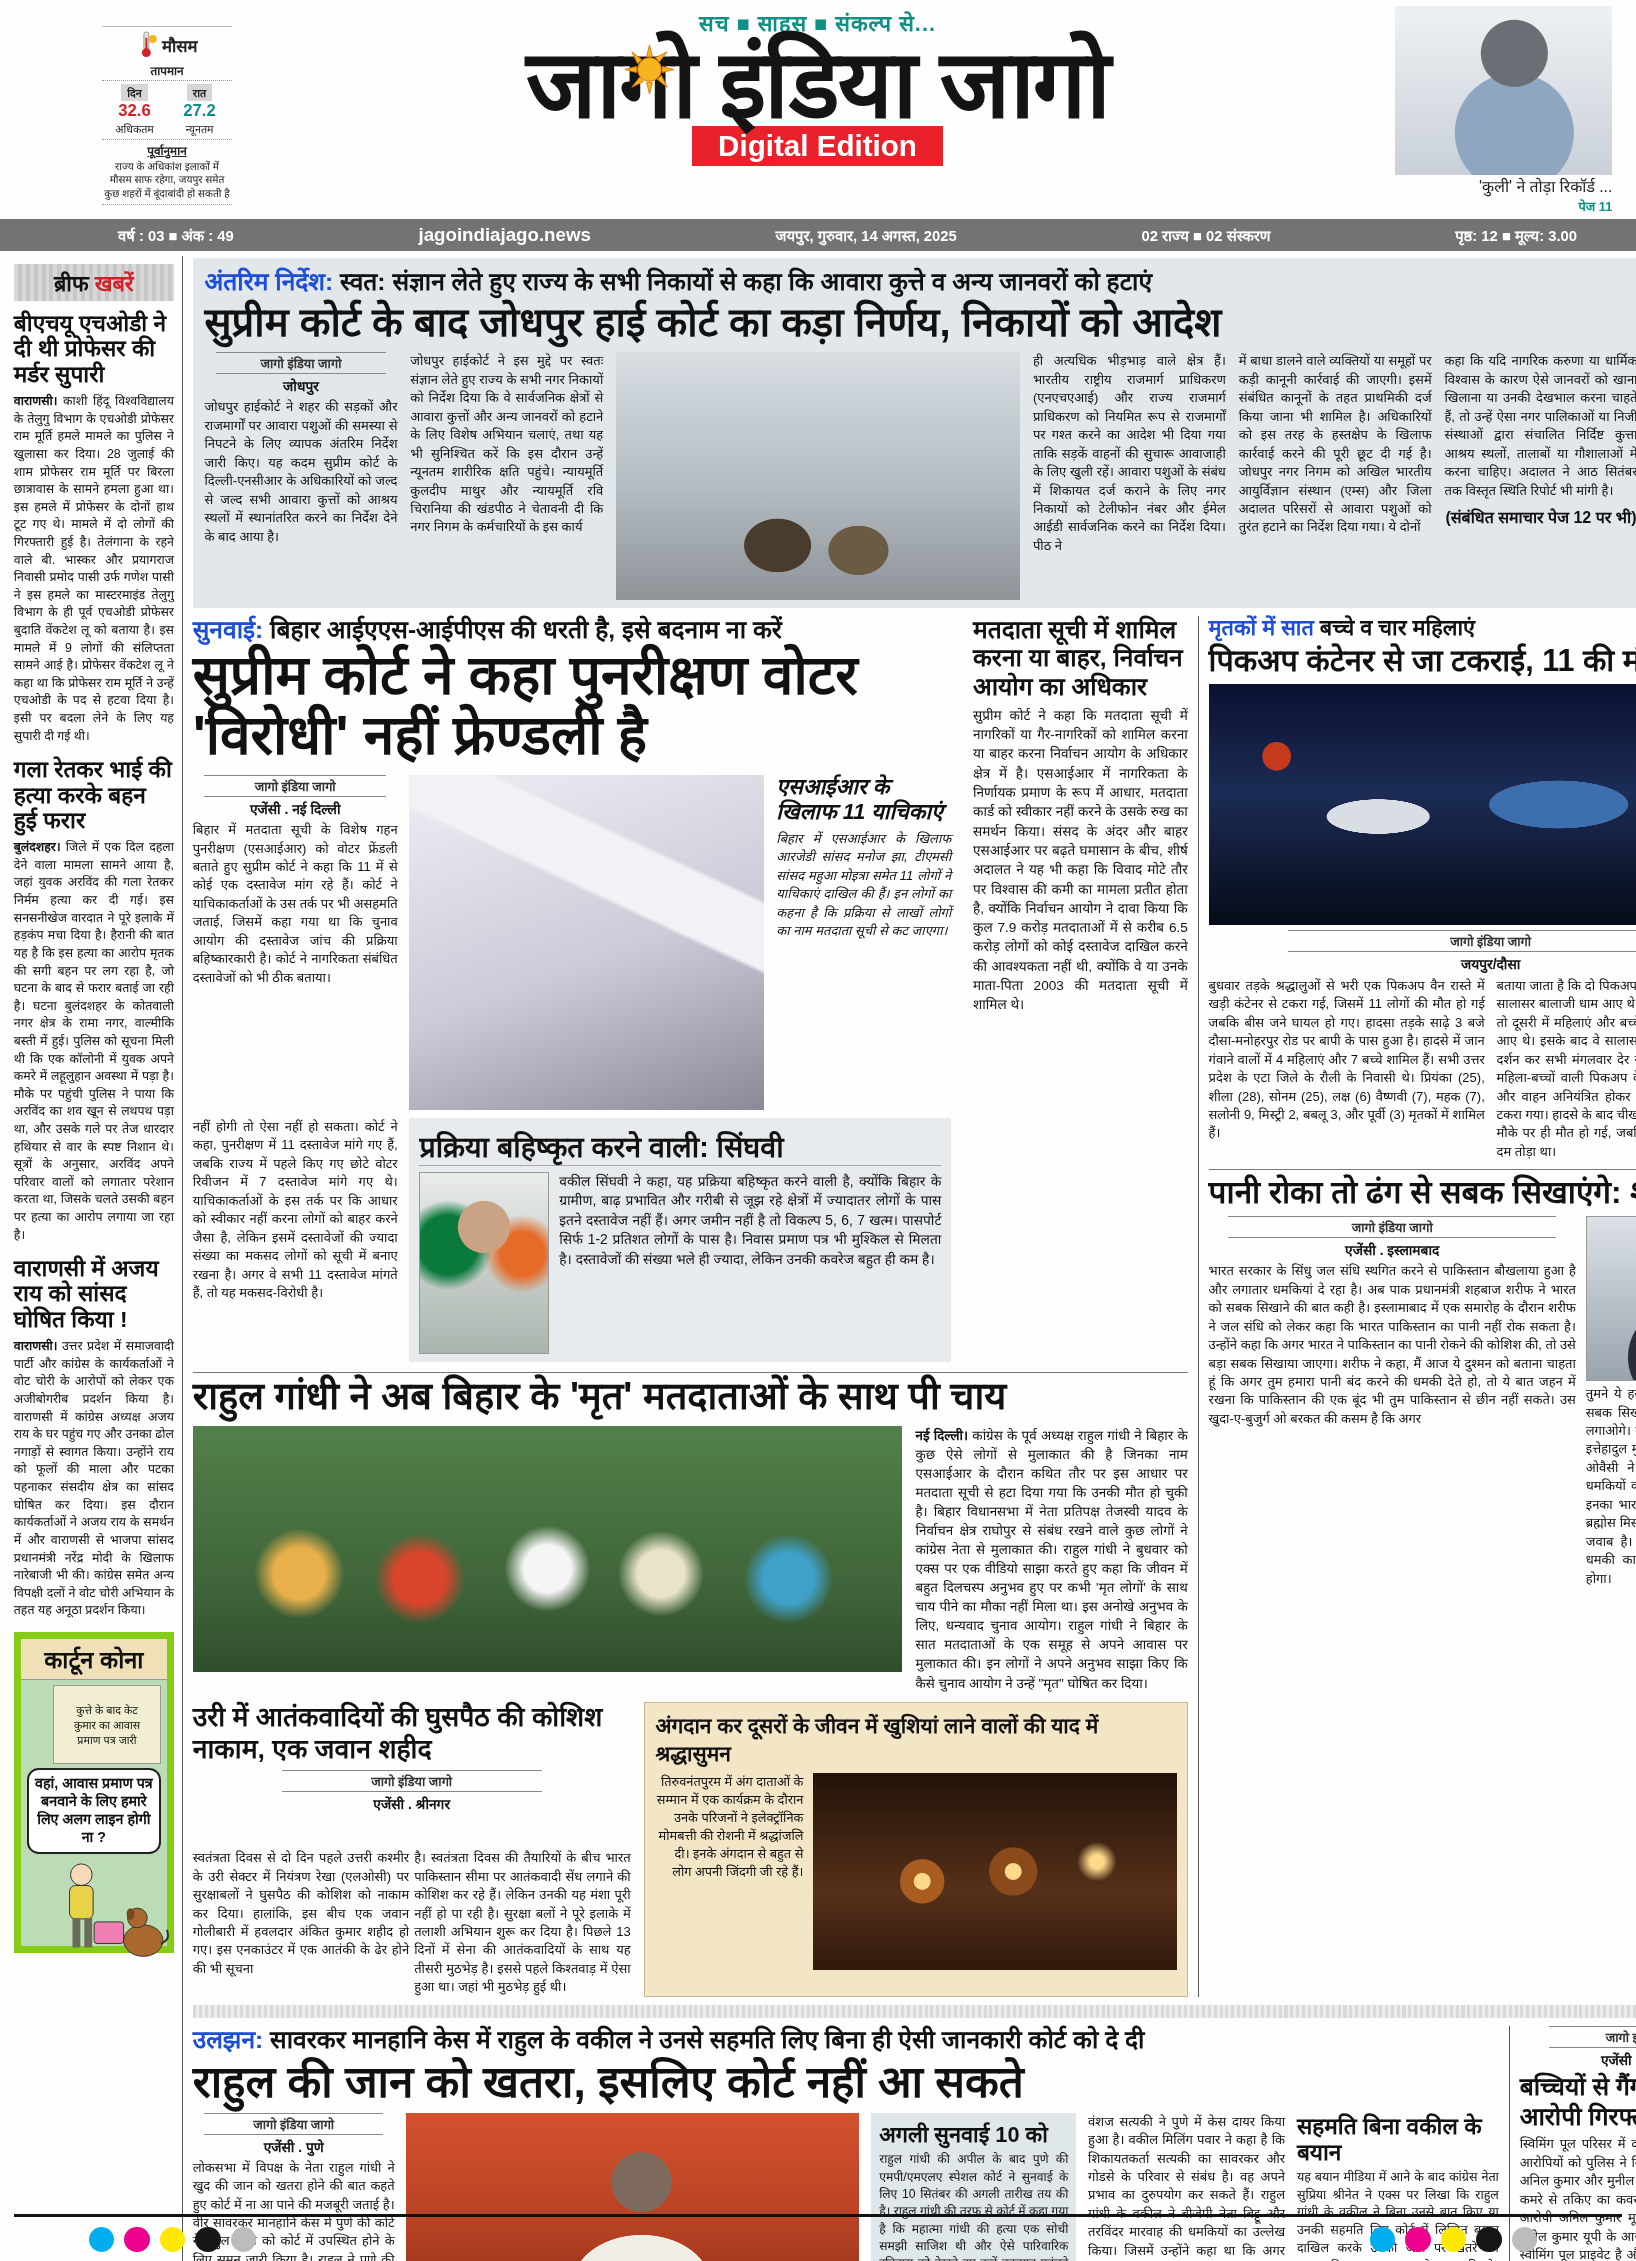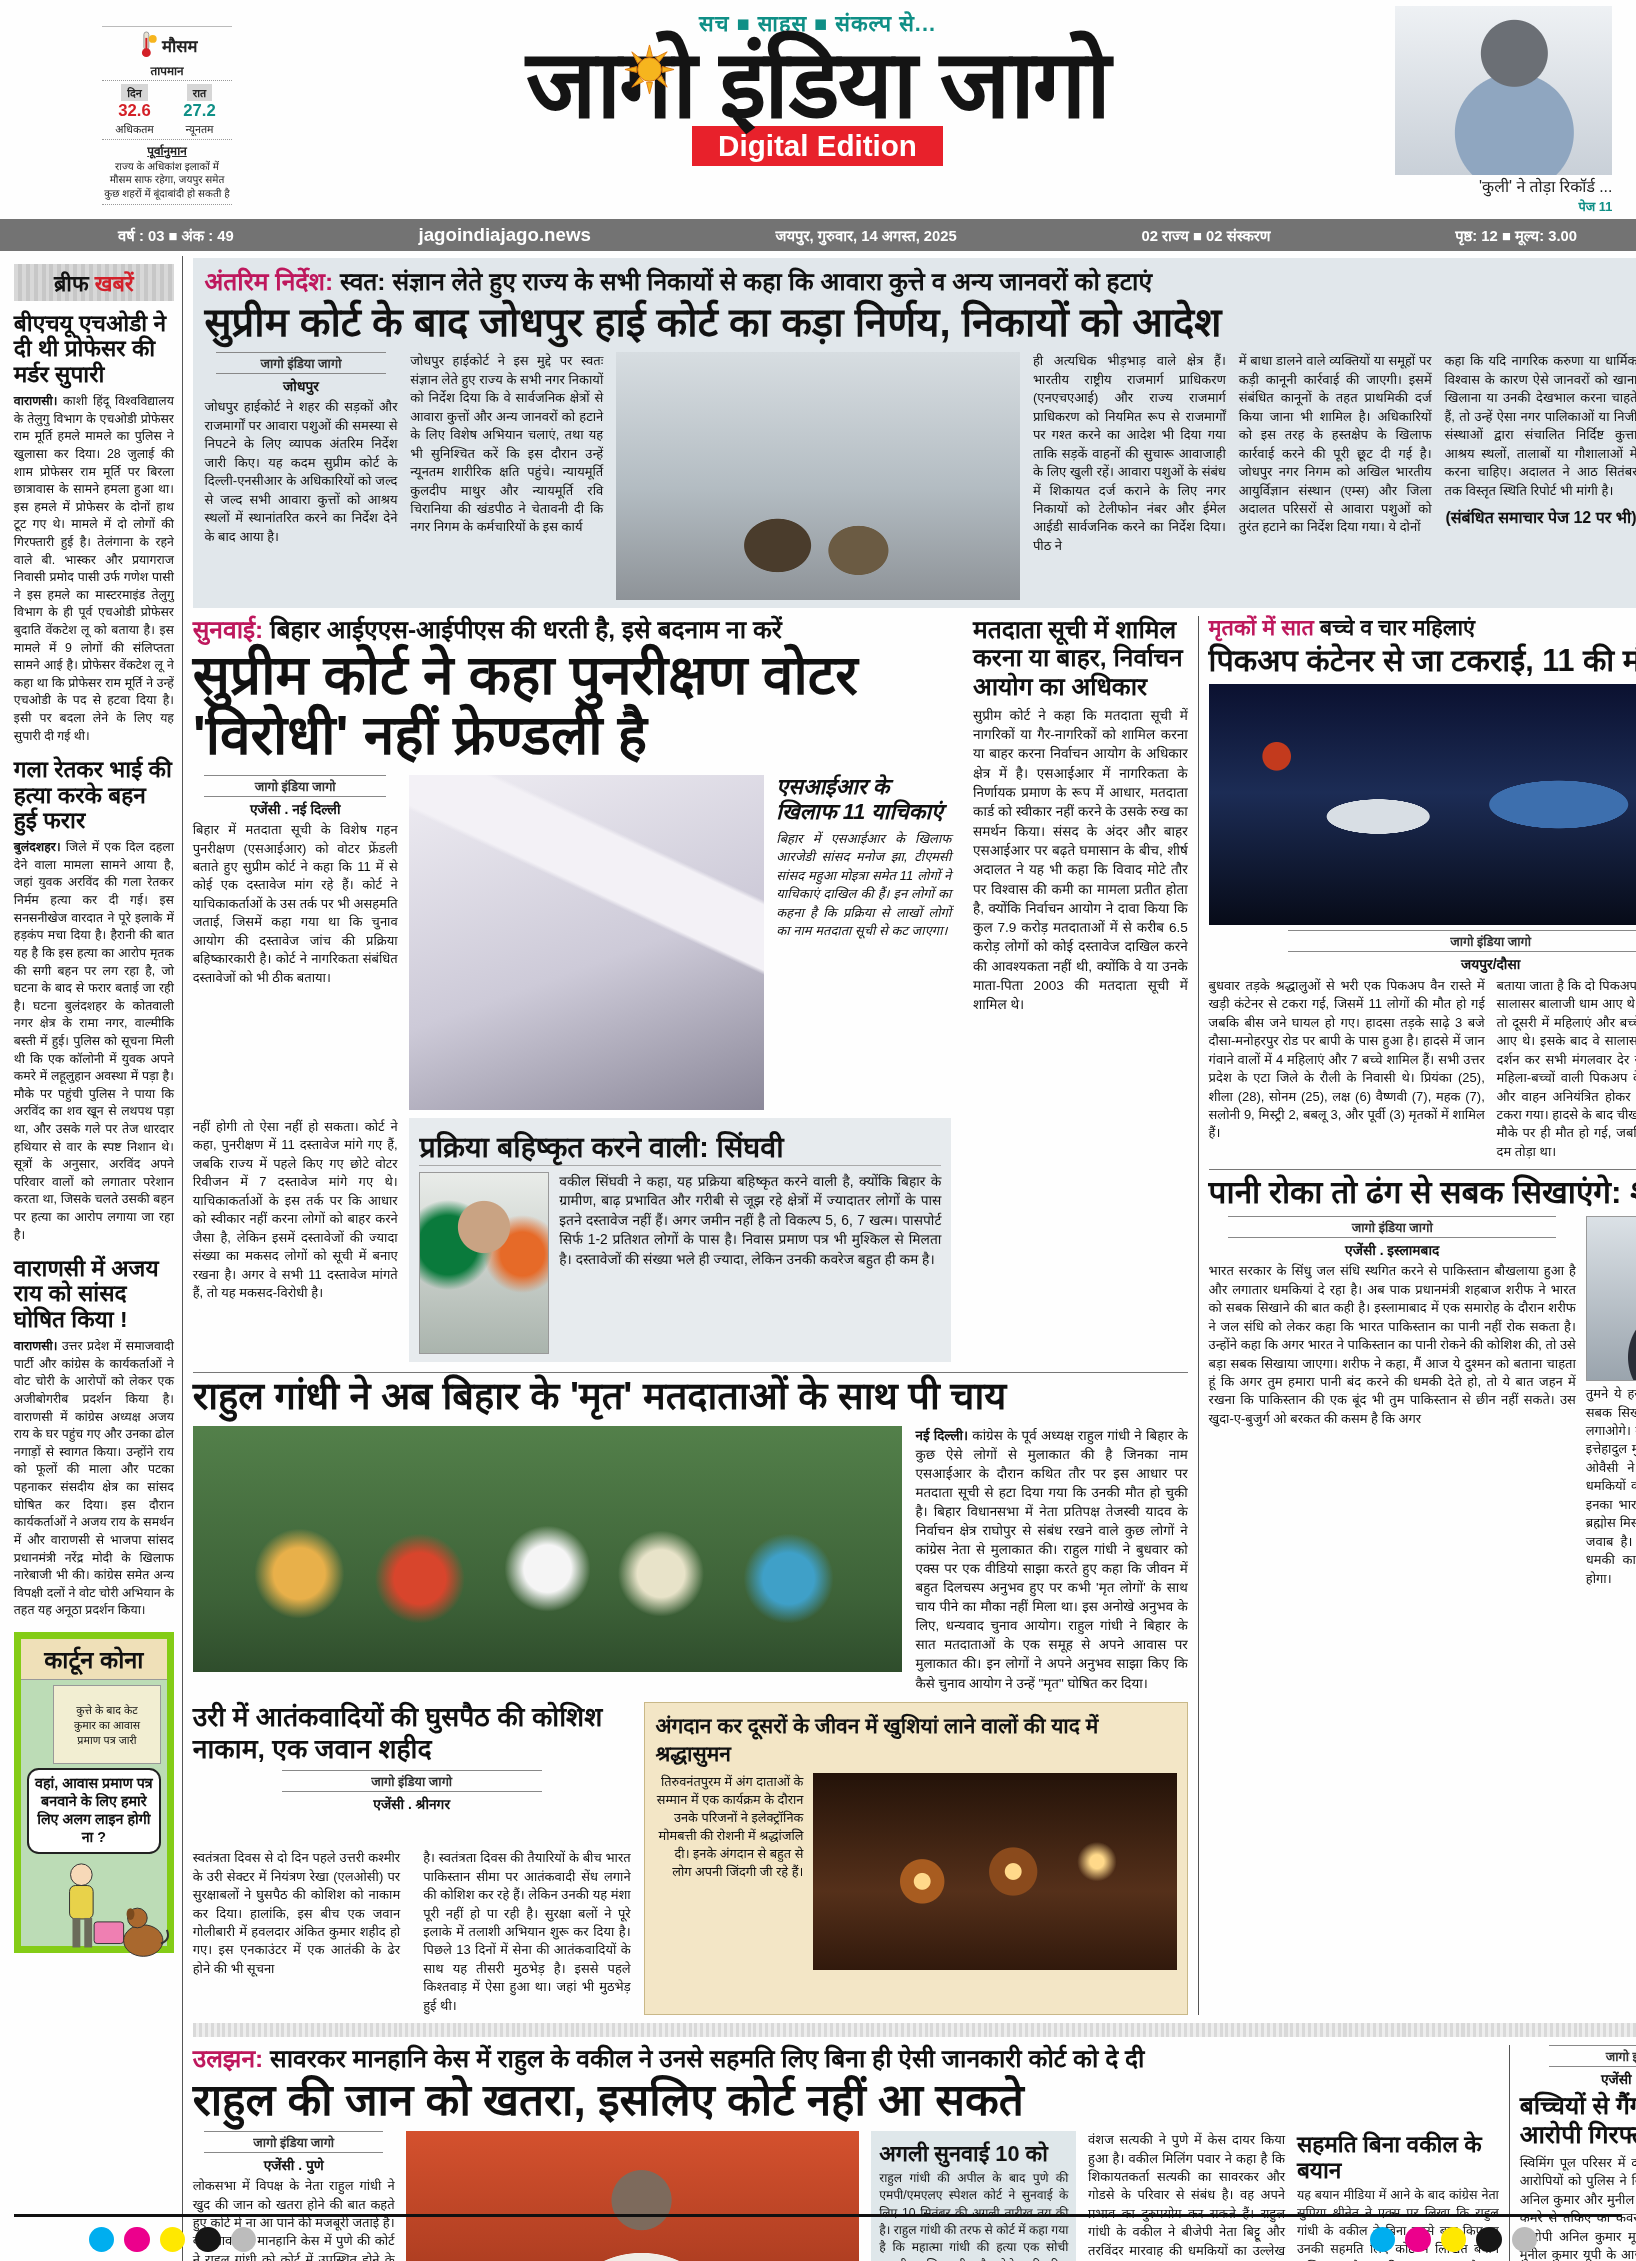--- a/index.html
+++ b/index.html
@@ -50,21 +50,21 @@
   .cartoon-h { background:#efe0b8; text-align:center; font-weight:800; font-size:23.6px; padding:3.9px 0; border-bottom:1px solid #999; }
   .cartoon-body { background:#bcdcb6; padding:5.9px; position:relative; height:266px; }
   .cartoon-cap { background:#f2eed2; border:1px solid #999; font-size:10.8px; text-align:center; width:108px; margin:0 0 3.9px auto; padding:16px; }
   .bubble { background:#fff; border:2px solid #222; border-radius:11.8px; font-weight:800; font-size:14.3px; text-align:center; padding:4.9px 3.9px; line-height:1.25; }
 
   
   .src { display:block; text-align:center; font-weight:bold; font-size:12.8px; color:#333; border-top:1px solid #888; border-bottom:1px solid #888; padding:1px 0; margin:0 11.8px 2px; }
   .dateline { text-align:center; font-weight:800; font-size:13.8px; margin-bottom:3px; }
   .col { font-size:13px; line-height:1.42; text-align:justify; }
   .kicker { font-size:24.6px; font-weight:800; line-height:1.15; }
-  .kicker .red { color:#be185d; }
+  .kicker .red { color:#1d4ed8; }
   .sep { height:13.8px; margin:7.9px 0; background:repeating-linear-gradient(90deg,#d9d9d9 0 3px,#eeeeee 3px 5.9px); }
 
   
   .top-story { background:#e1e7eb; padding:9.9px 11.8px 7.9px; margin-top:2px; }
   .top-story .headline { font-size:40px; font-weight:800; line-height:1.1; margin:3.9px 0 7.9px; }
   .ts-cols { display:flex; gap:12.8px; }
   .ts-cols .tcol { width:193px; }
   .ts-photo { width:404px; height:248px; flex:0 0 404px; background:
      radial-gradient(ellipse at 40% 78%, #4a3c2c 0 33px, transparent 34px),
      radial-gradient(ellipse at 60% 80%, #6b5b43 0 29.6px, transparent 30.5px),
@@ -115,21 +115,21 @@
      radial-gradient(circle at 32% 62%, #d8452c 0 25.6px, transparent 45px),
      radial-gradient(circle at 50% 58%, #f5f5f5 0 23.6px, transparent 43px),
      radial-gradient(circle at 66% 60%, #e8e3c9 0 23.6px, transparent 43px),
      radial-gradient(circle at 84% 62%, #3fa0c8 0 25.6px, transparent 45px),
      linear-gradient(180deg,#53804a 0%,#3d6238 70%,#2f4d2c 100%); }
 
   
   .row3 { display:flex; gap:13.8px; margin-top:9.9px; }
   .uri { width:438px; }
   .uri .headline { font-size:26.6px; font-weight:800; line-height:1.2; margin-bottom:3.9px; }
-  .uri-cols { display:flex; gap:23px;margin-top:36px; }
+  .uri-cols { display:flex; gap:5px;margin-top:36px; }
   .uri-cols .col { flex:1; }
   .angdaan { flex:1; background:#f3e6c6; border:1px solid #c9b888; padding:7.9px 9.9px; }
   .angdaan h3 { font-size:21px; font-weight:800; margin-bottom:5.9px; }
   .ang-flex { display:flex; gap:9.9px; }
   .ang-cap { flex:0 0 148px; font-size:12.8px; line-height:1.4; text-align:right; }
   .ang-photo { flex:1; height:197px; background:
      radial-gradient(circle at 30% 55%, #ffd98a 0 7.9px, #a85c20 8.9px 21.7px, transparent 22.7px),
      radial-gradient(circle at 55% 50%, #ffd98a 0 7.9px, #8a4a1c 8.9px 23.6px, transparent 24.6px),
      radial-gradient(circle at 78% 45%, #ffd98a 0 6.9px, transparent 19.7px),
      linear-gradient(180deg,#241309,#55301a 60%,#31190c); }

